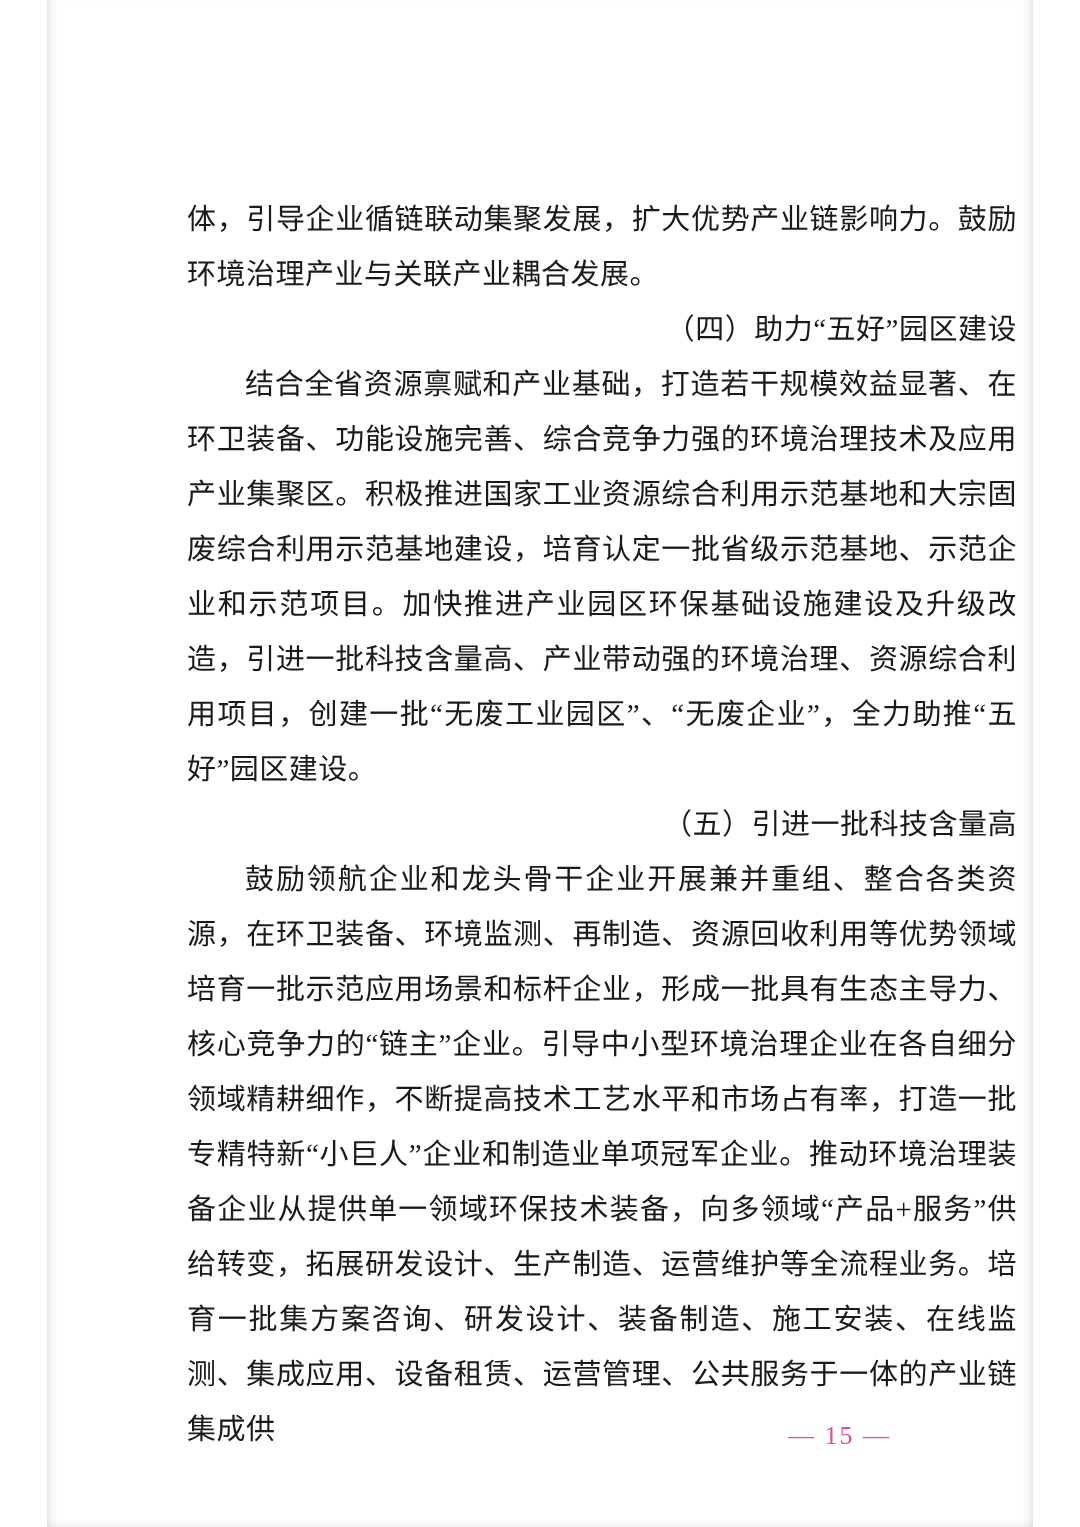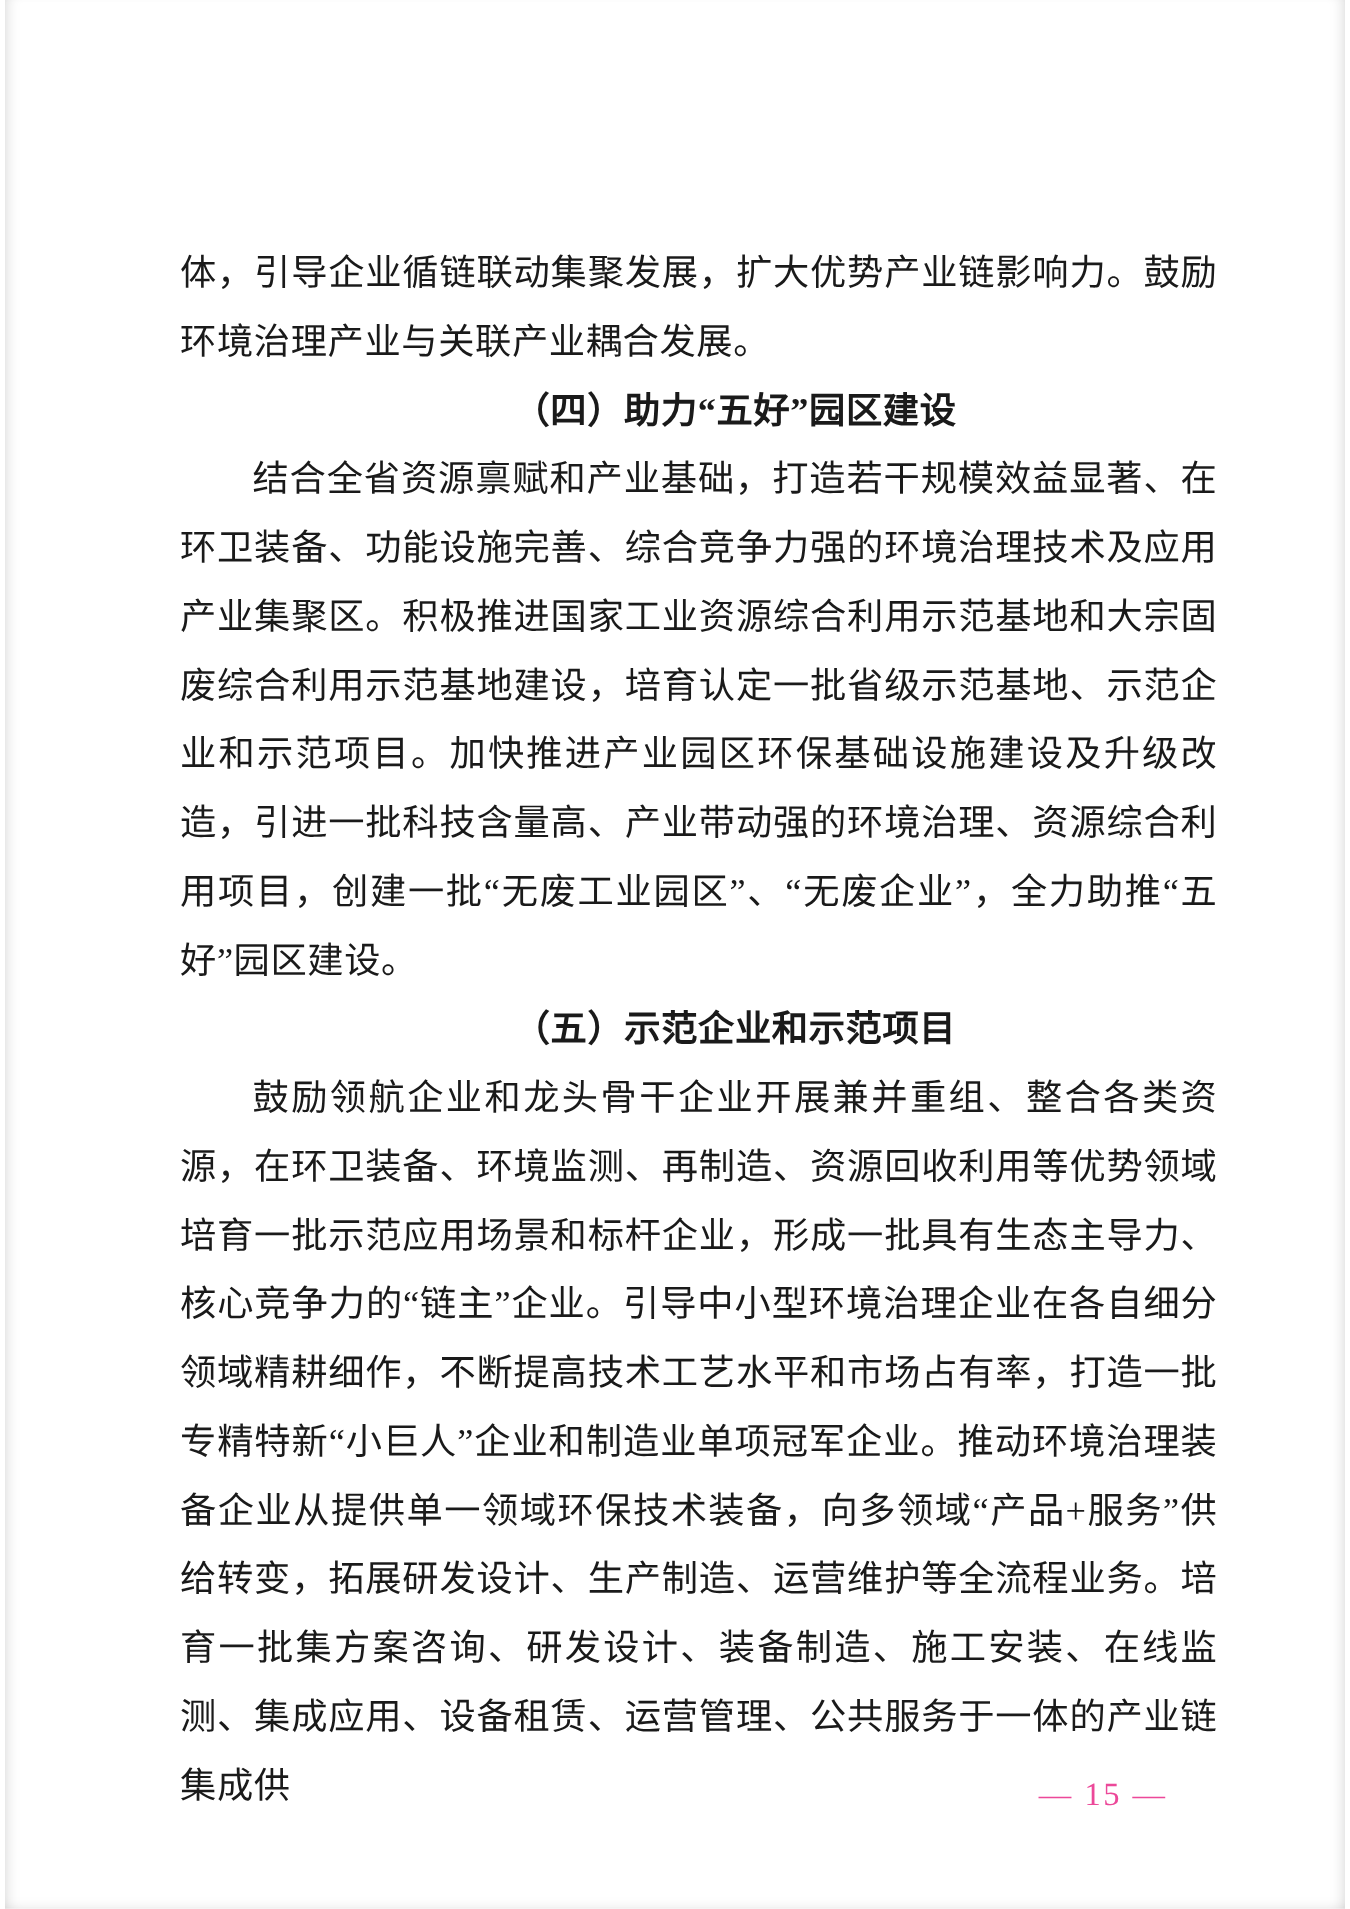--- a/index.html
+++ b/index.html
@@ -2,21 +2,21 @@
 <html lang="zh-CN"><head>
 <meta charset="utf-8">
 <style>
   html, body {
     margin: 0;
     padding: 0;
     background: #ffffff;
   }
   .page {
     position: relative;
-    width: 1072px;
+    width: 986px;
     height: 1527px;
     margin: 0 auto;
     background: #ffffff;
     color: #1a1a1a;
     font-family: "Liberation Serif", "DejaVu Serif", serif;
     overflow: hidden;
     box-sizing: border-box;
     
     box-shadow:
       inset 10px 0 12px -10px rgba(0,0,0,0.18),
@@ -41,23 +41,23 @@
     word-break: normal;
   }
   .body-para {
     font-weight: 400;
     text-indent: 2em;
   }
   .body-para.no-indent {
     text-indent: 0;
   }
   .heading {
-    font-weight: 700;
+    font-weight: 400;
     text-indent: 2em;
-    text-align: center;
+    text-align: right;
   }
   .page-footer {
     position: absolute;
     right: 142px;
     bottom: 76px;
     font-size: 26px;
     line-height: 30px;
     letter-spacing: 2px;
     color: #ec4899;
     font-weight: 400;
@@ -68,20 +68,20 @@
 
 <div class="page">
   <div class="content">
 
     <p class="body-para no-indent">体，引导企业循链联动集聚发展，扩大优势产业链影响力。鼓励环境治理产业与关联产业耦合发展。</p>
 
     <p class="heading">（四）助力“五好”园区建设</p>
 
     <p class="body-para">结合全省资源禀赋和产业基础，打造若干规模效益显著、在环卫装备、功能设施完善、综合竞争力强的环境治理技术及应用产业集聚区。积极推进国家工业资源综合利用示范基地和大宗固废综合利用示范基地建设，培育认定一批省级示范基地、示范企业和示范项目。加快推进产业园区环保基础设施建设及升级改造，引进一批科技含量高、产业带动强的环境治理、资源综合利用项目，创建一批“无废工业园区”、“无废企业”，全力助推“五好”园区建设。</p>
 
-    <p class="heading">（五）示范企业和示范项目</p>
+    <p class="heading">（五）引进一批科技含量高</p>
 
     <p class="body-para">鼓励领航企业和龙头骨干企业开展兼并重组、整合各类资源，在环卫装备、环境监测、再制造、资源回收利用等优势领域培育一批示范应用场景和标杆企业，形成一批具有生态主导力、核心竞争力的“链主”企业。引导中小型环境治理企业在各自细分领域精耕细作，不断提高技术工艺水平和市场占有率，打造一批专精特新“小巨人”企业和制造业单项冠军企业。推动环境治理装备企业从提供单一领域环保技术装备，向多领域“产品+服务”供给转变，拓展研发设计、生产制造、运营维护等全流程业务。培育一批集方案咨询、研发设计、装备制造、施工安装、在线监测、集成应用、设备租赁、运营管理、公共服务于一体的产业链集成供</p>
 
   </div>
 
   <div class="page-footer">— 15 —</div>
 </div>
 
 </body></html>

